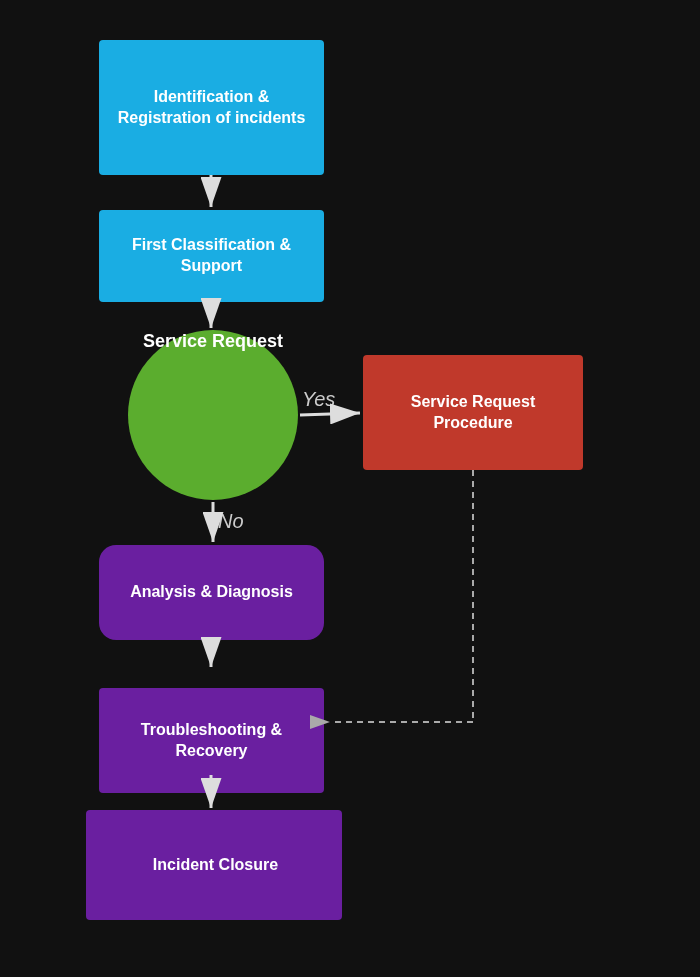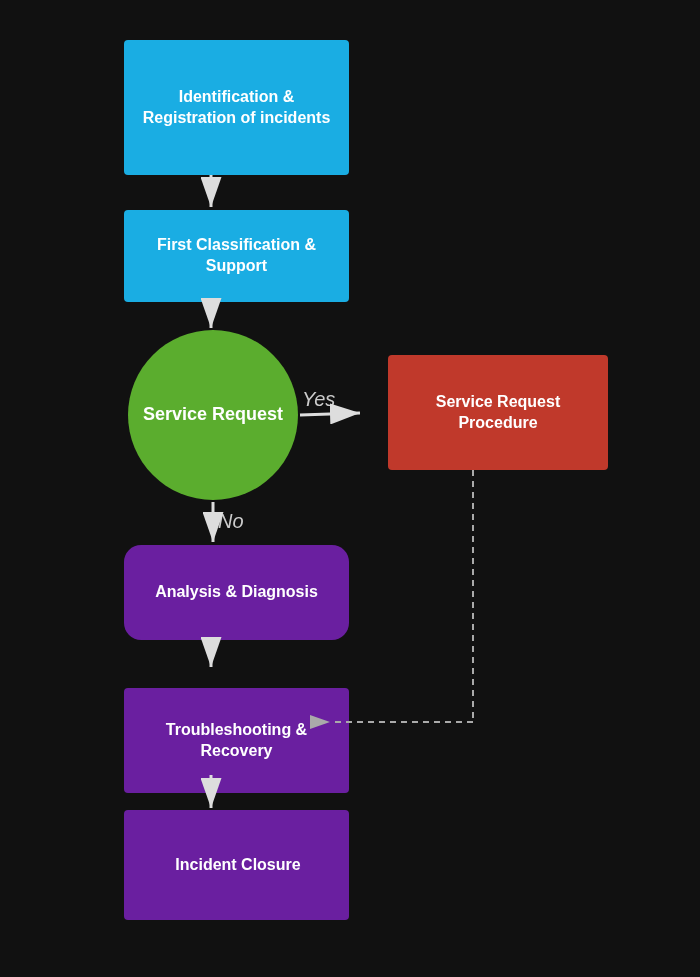--- a/index.html
+++ b/index.html
@@ -25,31 +25,29 @@
       display: flex;
       align-items: center;
       justify-content: center;
       text-align: center;
       color: white;
       font-weight: bold;
       font-size: 16px;
       line-height: 1.3;
       border-radius: 4px;
       padding: 10px;
-      margin-left: 25px;
     }
 
     .box-blue { background-color: #1AADE3; }
     .box-red  { background-color: #C0392B; }
     .box-purple { background-color: #6A1FA0; }
 
     .box-circle {
       position: absolute;
       display: flex;
-      align-items: center;
       justify-content: center;
       text-align: center;
       color: white;
       font-weight: bold;
       font-size: 18px;
       line-height: 1.3;
       border-radius: 50%;
       background-color: #5BAD2E;
     }
 
@@ -92,21 +90,21 @@
   </div>
 
   <div class="box box-purple" style="left:99px; top:545px; width:225px; height:95px;border-radius:17px;">
     <span>Analysis &amp; Diagnosis</span>
   </div>
 
   <div class="box box-purple" style="left:99px; top:688px; width:225px; height:105px;">
     <span>Troubleshooting &amp; Recovery</span>
   </div>
 
-  <div class="box box-purple" style="left:99px; top:810px; width:225px; height:110px;padding-left:13px;">
+  <div class="box box-purple" style="left:86px; top:810px; width:256px; height:110px;padding-left:13px;">
     <span>Incident Closure</span>
   </div>
 
   <div class="label" style="left:302px; top:388px;">
     <span>Yes</span>
   </div>
 
   <div class="label" style="left:218px; top:510px;">
     <span>No</span>
   </div>

